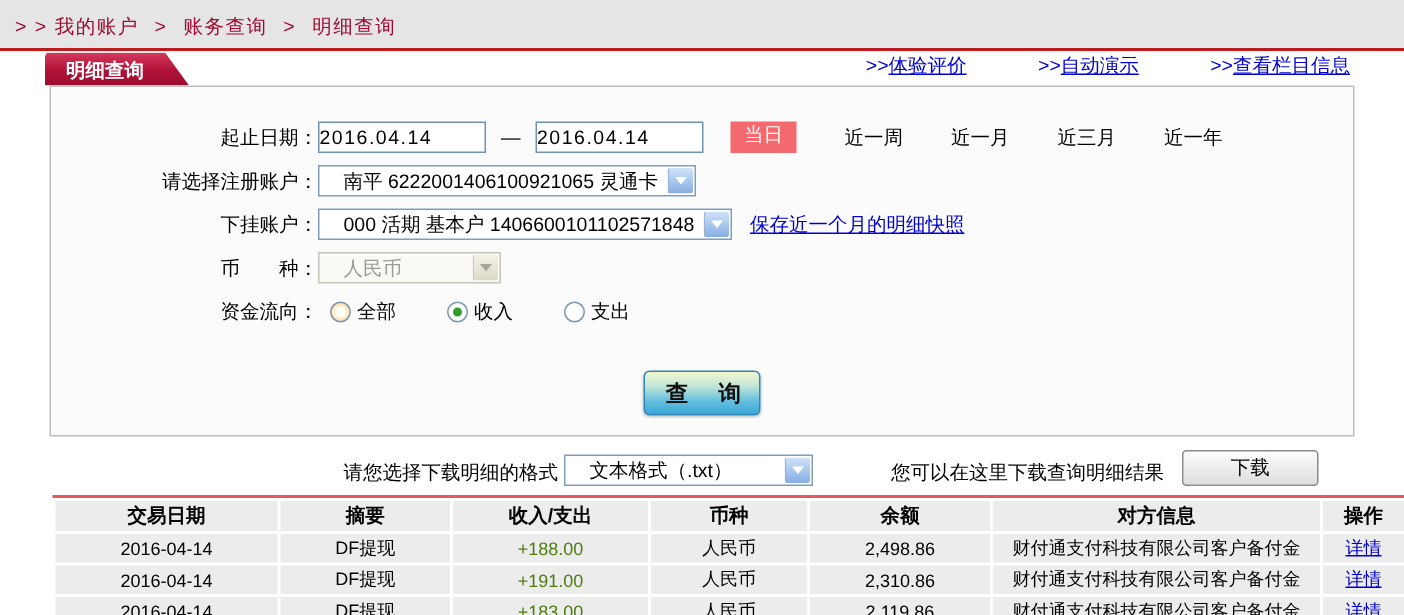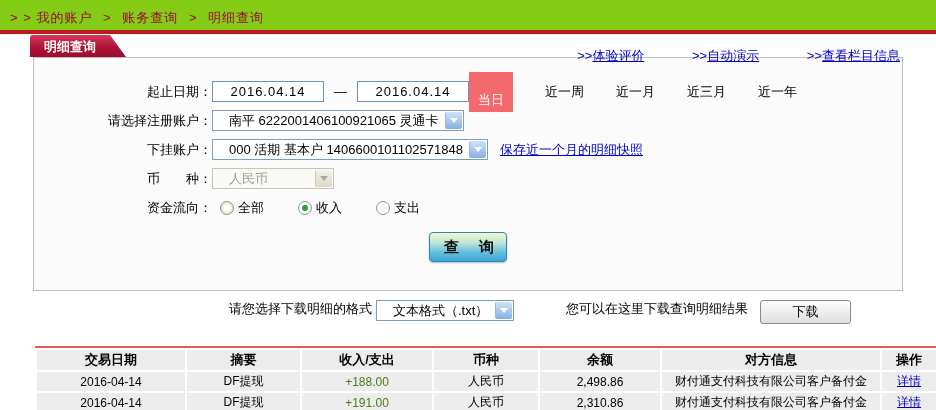--- a/index.html
+++ b/index.html
@@ -3,54 +3,54 @@
 <meta charset="utf-8">
 <style>
   * { margin:0; padding:0; box-sizing:border-box; }
   html,body { width:936px; height:410px; overflow:hidden; }
   body {
     font-family:"Liberation Sans","DejaVu Sans",sans-serif;
     font-size:13px; color:#000; background:#fff;
   }
   
   .crumb-bar {
-    height:34px; padding:9px 0 4px 10px; background:#84cc16;
-    border-bottom:4px solid #b91c1c; box-shadow:0 1px 0 #f3f3f3;
+    height:34px; padding:9px 0 4px 10px; background:#e5e5e5;
+    border-bottom:2px solid #b91c1c; box-shadow:0 1px 0 #f3f3f3;
     color:#9e0b32; letter-spacing:1px;
   }
   .crumb-bar a { color:#9e0b32; text-decoration:none; cursor:pointer; }
   .crumb-sep { margin:0 6px; }
   
   .tab-row { position:relative; height:22px; margin-top:1px; }
   .tab {
     position:absolute; left:30px; top:0; height:22px; z-index:2;
     padding:3px 30px 0 14px; color:#fff; font-weight:bold;
     background:linear-gradient(180deg,#d43a5e 0%, #b01238 55%, #9a0c2f 100%);
     clip-path:polygon(0 0, calc(100% - 16px) 0, 100% 100%, 0 100%);
     border-top-left-radius:3px;
   }
-  .head-links { position:absolute; right:36px; top:12px; white-space:nowrap; }
+  .head-links { position:absolute; right:36px; top:0; white-space:nowrap; }
   .head-link { margin-left:44px; color:#0000cc; cursor:pointer; }
   .head-link .arrows { text-decoration:none; }
   .head-link .lbl { text-decoration:underline; }
   
   .panel {
     margin:0 33px; height:234px; background:#fbfbfb;
     border:1px solid #bfbfbf; padding-top:20px;
   }
   .form-row { display:flex; align-items:center; height:27px; margin-bottom:2px; }
   .form-label { width:178px; text-align:right; flex:0 0 178px; }
   .date-input {
     width:112px; height:21px; border:1px solid #6e92b4; background:#fff;
-    text-align:center; font-size:13px; letter-spacing:1px; padding:0;
+    font-size:13px; letter-spacing:1px; padding:0;
     font-family:"Liberation Sans","DejaVu Sans",sans-serif;
   }
   .date-dash { margin:0 10px; }
   .btn-today {
-    display:inline-block; margin-left:0; padding:19px 9px 3px;
+    display:inline-block; margin-left:18px; padding:0 9px 3px;
     background:#f4696d; color:#fff; cursor:pointer;
   }
   .quick-link { margin-left:32px; color:#000; cursor:pointer; text-decoration:none; }
   
   .xp-select {
     position:relative; display:inline-flex; align-items:center;
     height:21px; border:1px solid #7f9db9; background:#fff;
     padding:0 24px 0 16px; cursor:pointer; white-space:nowrap;
   }
   .xp-arrow {
@@ -75,31 +75,31 @@
   .radio-opt.gap1 { margin-left:8px; } .radio-opt.gap { margin-left:34px; }
   .radio {
     width:14px; height:14px; border-radius:50%; border:1px solid #7d96ad;
     background:#fff; margin-right:4px; position:relative; flex:0 0 14px;
   }
   .radio.warm { background:radial-gradient(circle at 50% 50%, #fffdf2 35%, #f2c573 100%); }
   .radio.checked::after {
     content:""; position:absolute; left:3px; top:3px; width:6px; height:6px;
     border-radius:50%; background:#2f9e2f;
   }
-  .query-row { text-align:center; margin-top:11px; }
+  .query-row { text-align:center; margin-top:26px; }
   .btn-query {
     width:78px; height:30px; border:1px solid #2e86b8; border-radius:4px;
     background:linear-gradient(180deg,#f2f7cb 0%, #bfe4d8 35%, #62bede 70%, #3ea6d8 100%);
     font-weight:bold; font-size:15px; letter-spacing:8px; padding-left:10px;
     color:#111; cursor:pointer; box-shadow:0 1px 2px rgba(0,0,0,.25);
     font-family:"Liberation Sans","DejaVu Sans",sans-serif;
   }
   
-  .download-row { display:flex; align-items:flex-start; margin:9px 0 22px 229px; }
-  .dl-select { width:138px; margin-left:4px; justify-content:flex-start; }
+  .download-row { display:flex; align-items:flex-end; margin:9px 0 6px 229px; }
+  .dl-select { width:166px; margin-left:4px; justify-content:flex-start; }
   .dl-hint { margin-left:52px; }
   .btn-download {
     margin-left:12px; width:91px; height:24px; border:1px solid #8a8a8a;
     border-radius:3px; background:linear-gradient(180deg,#fdfdfd 0%, #dedede 100%);
     font-size:13px; cursor:pointer; color:#000;
     font-family:"Liberation Sans","DejaVu Sans",sans-serif;
   }
   .red-line { height:2px; background:#e25c5c; margin-left:35px; }
   
   .detail-table {

